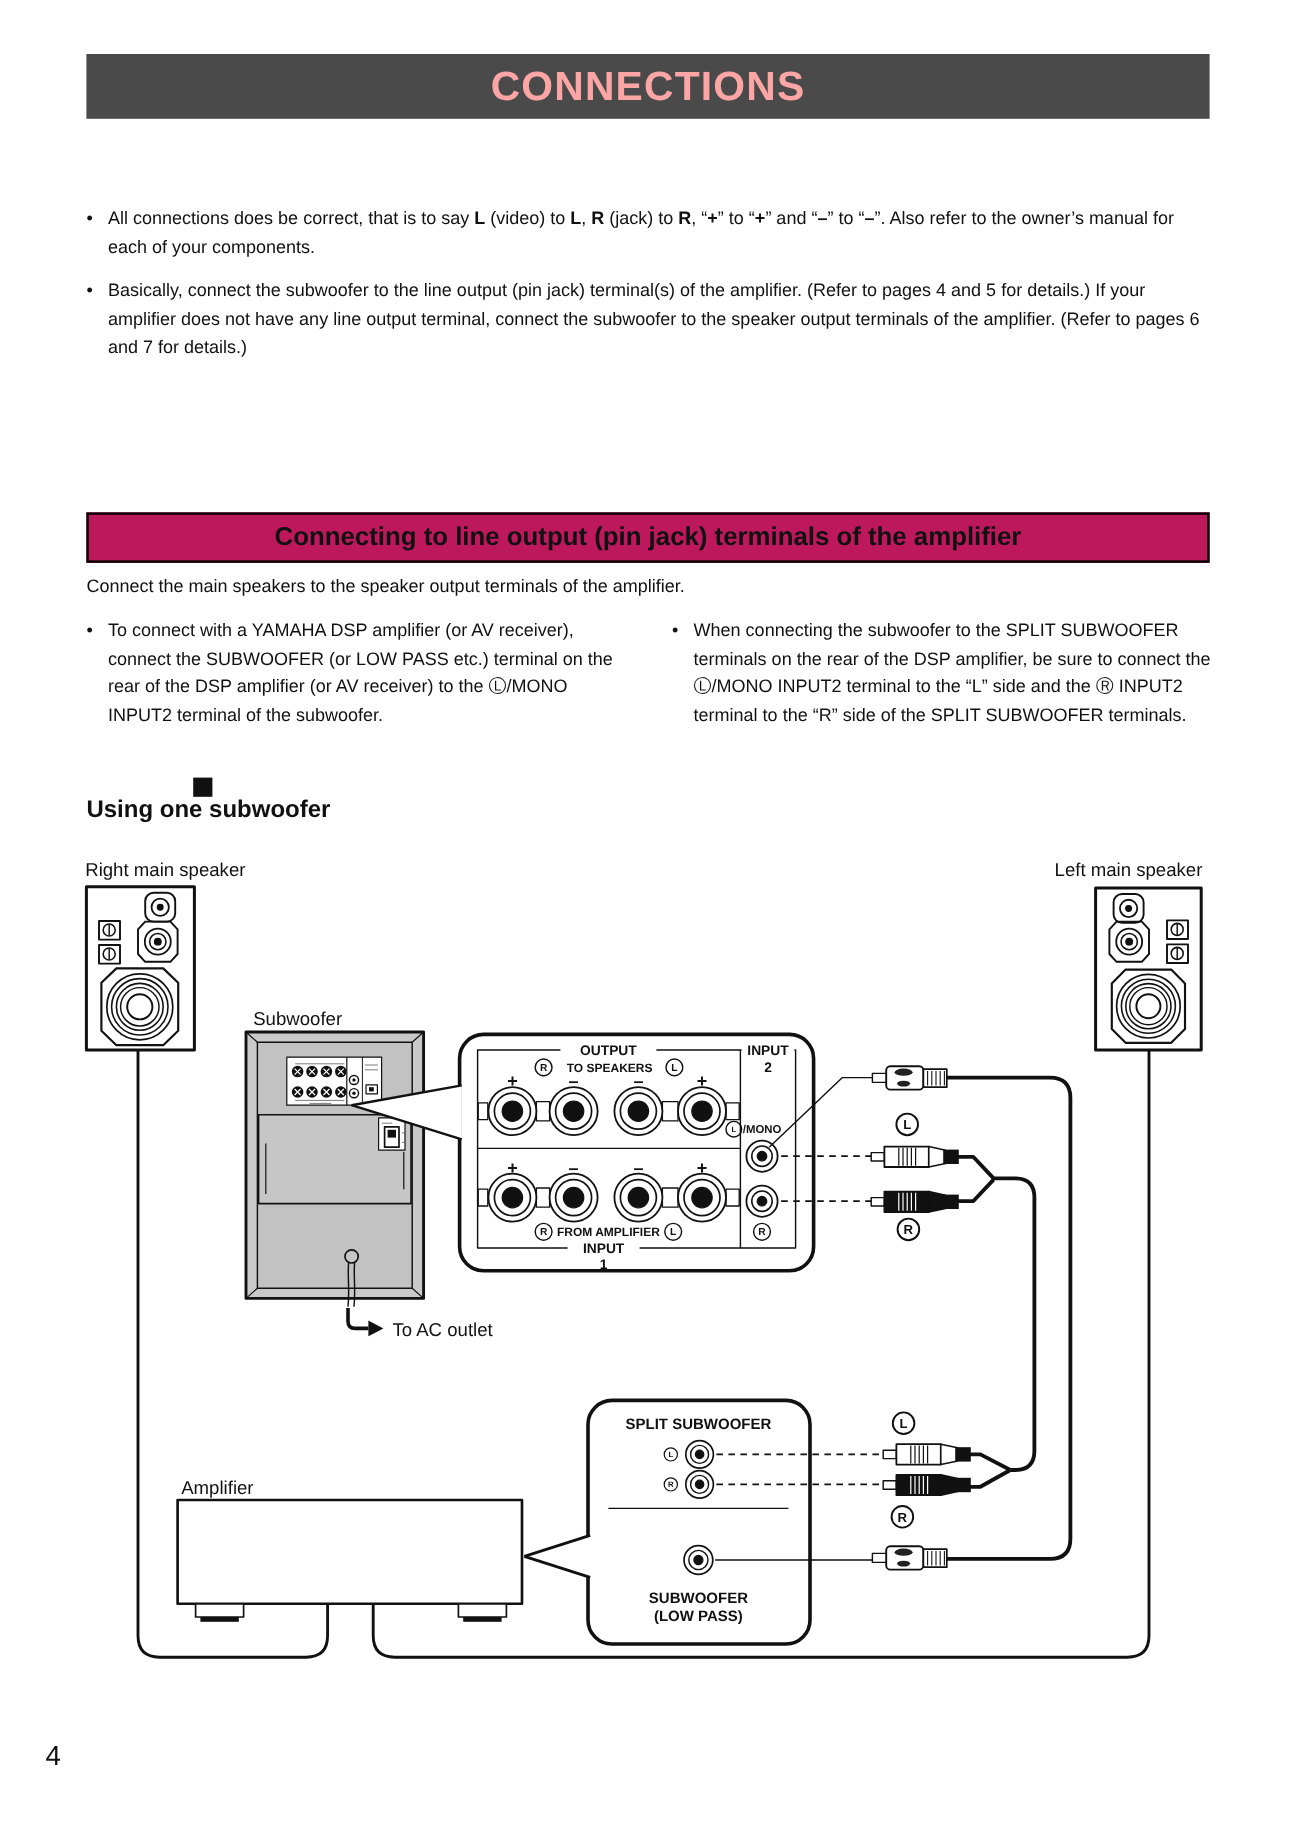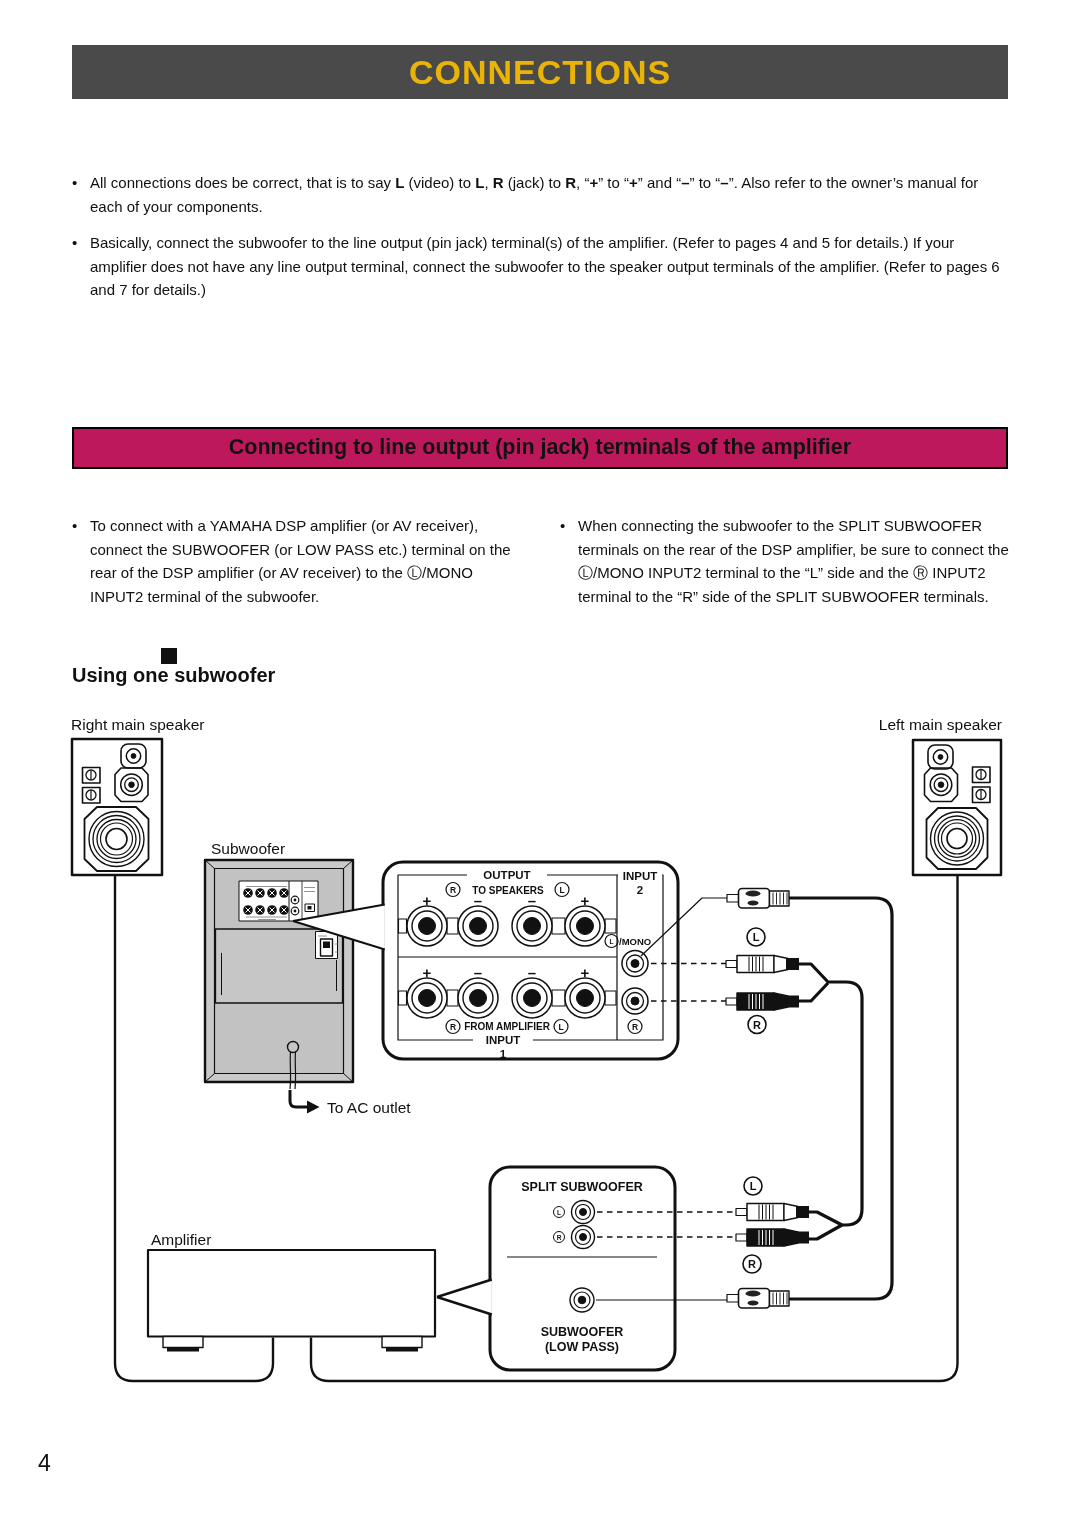--- a/index.html
+++ b/index.html
@@ -1,19 +1,19 @@
 <!DOCTYPE html>
 <html><head>
 <meta charset="utf-8">
 <style>
   html,body{margin:0;padding:0;background:#fff;}
   .page{position:relative;width:1075px;height:1519px;background:#ffffff;
         font-family:"Liberation Sans","DejaVu Sans",sans-serif;color:#111;overflow:hidden;}
   .titlebar{position:absolute;left:72px;top:45px;width:936px;height:54px;background:#4a4a4a;
-            color:#eab308;font-weight:bold;font-size:34px;line-height:54px;text-align:center;letter-spacing:1px;}
+            color:#fca5a5;font-weight:bold;font-size:34px;line-height:54px;text-align:center;letter-spacing:1px;}
   .caution{position:absolute;left:72px;top:113px;width:918px;font-size:17.5px;font-weight:bold;line-height:23.5px;}
   .notes{position:absolute;left:72px;top:171px;width:936px;}
   .note-row{display:flex;margin-bottom:13px;}
   .blt{width:18px;flex:0 0 18px;font-size:15px;line-height:23.5px;}
   .note-text{margin:0;font-size:15px;line-height:23.5px;}
   .graybar{position:absolute;left:72px;top:427px;width:936px;height:42px;box-sizing:border-box;
            background:#be185d;border:2px solid #000;font-size:21.5px;font-weight:bold;
            line-height:37px;text-align:center;}
   .intro{position:absolute;left:72px;top:480px;width:936px;font-size:15px;margin:0;}
   .col-left{position:absolute;left:72px;top:514px;width:458px;display:flex;}
@@ -49,20 +49,21 @@
       <p class="note-text"><span>All connections does be correct, that is to say </span><b>L</b><span> (video) to </span><b>L</b><span>, </span><b>R</b><span> (jack) to </span><b>R</b><span>, “</span><b>+</b><span>” to “</span><b>+</b><span>” and “</span><b>–</b><span>” to “</span><b>–</b><span>”.  Also refer to the owner’s manual for each of your components.</span></p>
     </div>
     <div class="note-row">
       <span class="blt">•</span>
       <p class="note-text">Basically, connect the subwoofer to the line output (pin jack) terminal(s) of the amplifier. (Refer to pages 4 and 5 for details.) If your amplifier does not have any line output terminal, connect the subwoofer to the speaker output terminals of the amplifier. (Refer to pages 6 and 7 for details.)</p>
     </div>
   </div>
 
   <div class="graybar">Connecting to line output (pin jack) terminals of the amplifier</div>
 
+  <p class="intro">Connect the main speakers to the speaker output terminals of the amplifier.</p>
 
   <div class="col-left">
     <span class="blt">•</span>
     <p class="note-text">To connect with a YAMAHA DSP amplifier (or AV receiver), connect the SUBWOOFER (or LOW PASS etc.) terminal on the rear of the DSP amplifier (or AV receiver) to the Ⓛ/MONO INPUT2 terminal of the subwoofer.</p>
   </div>
   <div class="col-right">
     <span class="blt">•</span>
     <p class="note-text">When connecting the subwoofer to the SPLIT SUBWOOFER terminals on the rear of the DSP amplifier, be sure to connect the Ⓛ/MONO INPUT2 terminal to the “L” side and the Ⓡ INPUT2 terminal to the “R” side of the SPLIT SUBWOOFER terminals.</p>
   </div>
 

